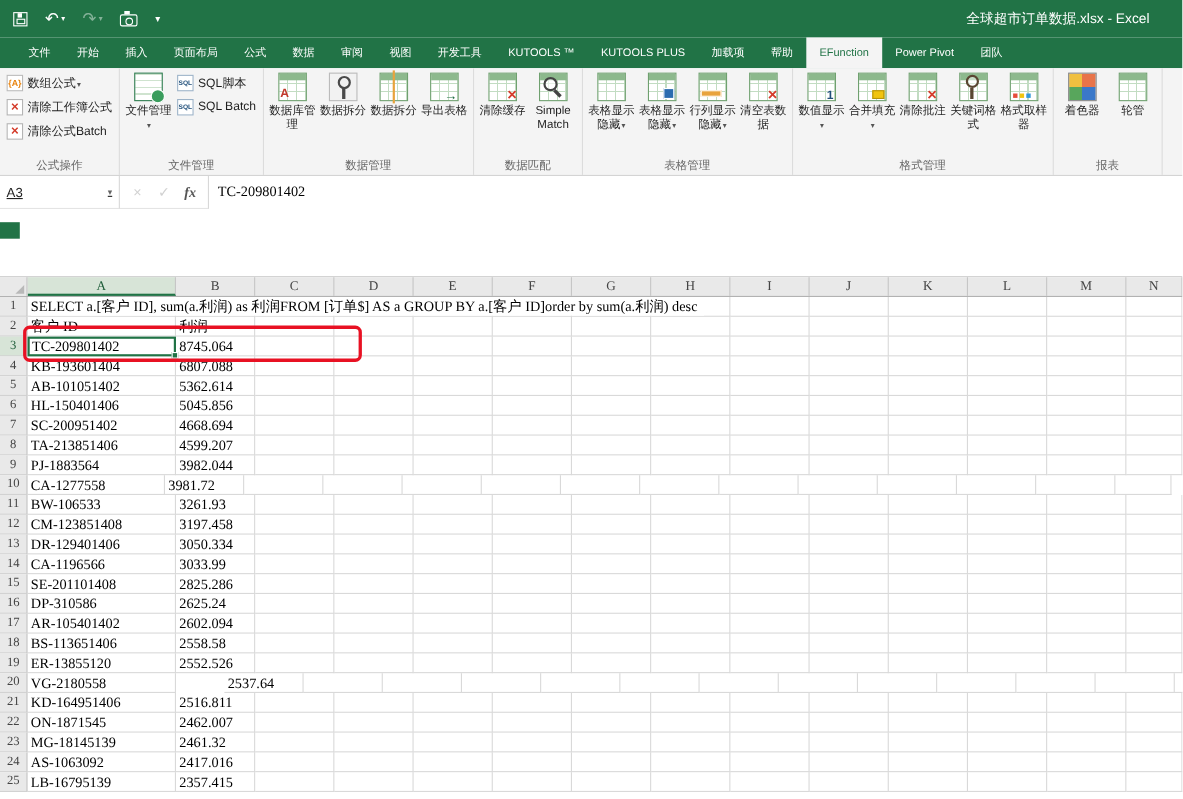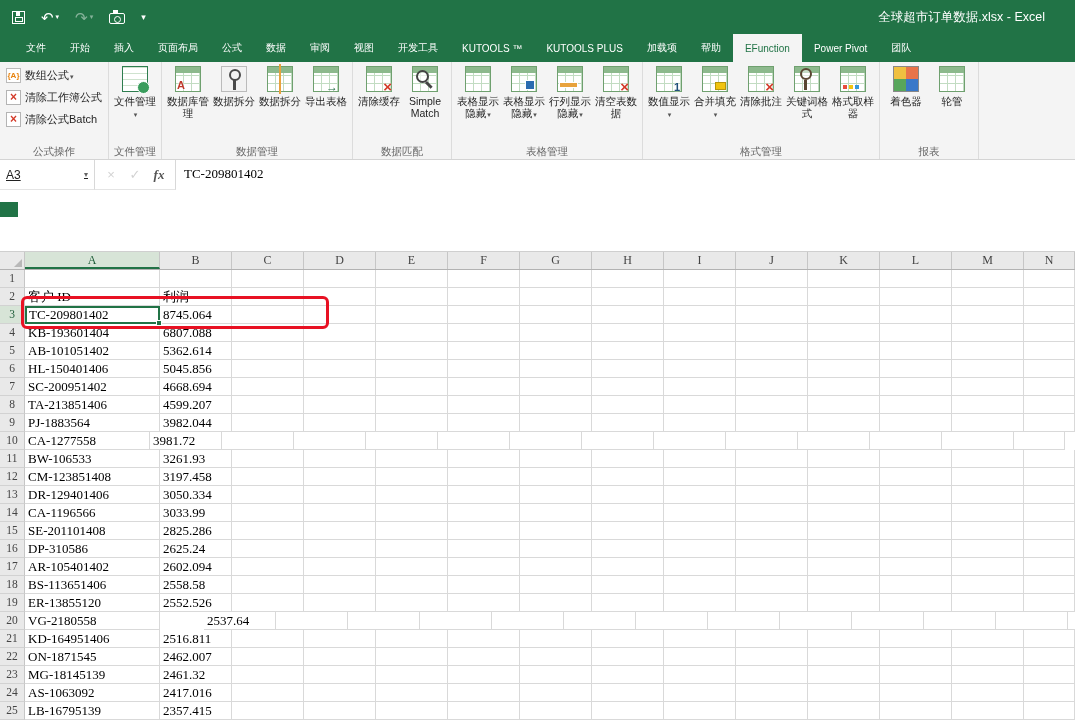--- a/index.html
+++ b/index.html
@@ -81,21 +81,21 @@
   .icon-shader { background:conic-gradient(#e8744a 0 25%,#3a78c9 0 50%,#58a65c 0 75%,#f0c040 0); border:1px solid #888; }
   .icon-array-formula { background:#fff; border:1px solid #bbb; }
   .icon-array-formula::before { content:"{A}"; position:absolute; left:0; right:0; top:2px; text-align:center; color:#e8820c; font:bold 8px/10px "Liberation Sans",sans-serif; }
   .icon-clear-workbook-formula,.icon-clear-formula-batch { background:#fff; border:1px solid #b4b4b4; }
   .icon-clear-workbook-formula::after,.icon-clear-formula-batch::after { content:"\00d7"; position:absolute; left:0; right:0; top:0; text-align:center; color:#d43b2a; font:bold 12px/13px "Liberation Sans",sans-serif; }
   .icon-sql { background:#fff; border:1px solid #9db3c8; }
   .icon-sql::before { content:"SQL"; position:absolute; left:0; right:0; top:4px; text-align:center; color:#1f4e79; font:bold 6px/7px "Liberation Sans",sans-serif; }
 
   
   .fbar { height:30px; display:flex; background:#fff; }
-  .namebox { width:95px; border-right:1px solid #d8d8d8; border-bottom:1px solid #e4e4e4; display:flex; align-items:center; justify-content:space-between; padding:0 6px; font-size:12px; color:#222;text-decoration:underline; }
+  .namebox { width:109px; border-right:1px solid #d8d8d8; border-bottom:1px solid #e4e4e4; display:flex; align-items:center; justify-content:space-between; padding:0 6px; font-size:12px; color:#222;text-decoration:underline; }
   .nbcaret { font-size:8px; color:#666; }
   .fbtns { display:flex; align-items:center; border-right:1px solid #d8d8d8; border-bottom:1px solid #e4e4e4; padding:0 4px; }
   .fbtn { width:24px; text-align:center; font-size:13px; color:#9a9a9a; }
   .fbtn.fx { font-family:"Liberation Serif",serif; font-style:italic; color:#555; font-weight:bold; }
   .fcontent { flex:1; padding:6px 8px 0; font-family:"Liberation Serif","DejaVu Serif",serif; font-size:13px; color:#000; white-space:nowrap; }
   .fexpand { height:62px; background:#fff; border-bottom:1px solid #cfcfcf; }
   .green-marker { position:absolute; left:0; top:202px; width:18px; height:15px; background:#217346; }
 
   
   .grid { position:relative; width:1075px; }
@@ -182,20 +182,30 @@
             </div>
           </div>
           <div class="rgroup-label">公式操作</div>
         </div>
         <div class="rgroup">
           <div class="rgroup-content">
             <div class="rbtn-large">
               <span class="ribbon-icon lg icon-file-manage"></span>
               <span class="lbl">文件管理<span class="caret">▾</span></span>
             </div>
+            <div class="rstack">
+              <div class="rbtn-small">
+                <span class="ribbon-icon sm icon-sql"></span>
+                <span class="lbl">SQL脚本</span>
+              </div>
+              <div class="rbtn-small">
+                <span class="ribbon-icon sm icon-sql"></span>
+                <span class="lbl">SQL Batch</span>
+              </div>
+            </div>
           </div>
           <div class="rgroup-label">文件管理</div>
         </div>
         <div class="rgroup">
           <div class="rgroup-content">
             <div class="rbtn-large">
               <span class="ribbon-icon lg icon-database-manage"></span>
               <span class="lbl">数据库管理</span>
             </div>
             <div class="rbtn-large">
@@ -334,20 +344,21 @@
             <div class="gcell empty" style="width: 72px;"></div>
             <div class="gcell empty" style="width: 72px;"></div>
             <div class="gcell empty" style="width: 72px;"></div>
             <div class="gcell empty" style="width: 72px;"></div>
             <div class="gcell empty" style="width: 72px;"></div>
             <div class="gcell empty" style="width: 72px;"></div>
             <div class="gcell empty" style="width: 72px;"></div>
             <div class="gcell empty" style="width: 72px;"></div>
             <div class="gcell empty" style="width: 72px;"></div>
             <div class="gcell empty" style="width: 51px;"></div>
+            <span class="row1-text">SELECT  a.[客户 ID],  sum(a.利润) as 利润FROM  [订单$] AS a GROUP BY  a.[客户 ID]order by  sum(a.利润) desc</span>
           </div>
         </div>
         <div class="grow">
           <div class="row-h">2</div>
           <div class="gcell" style="width: 135px;">客户 ID</div>
           <div class="gcell" style="width: 72px;">利润</div>
           <div class="gcell empty" style="width: 72px;"></div>
           <div class="gcell empty" style="width: 72px;"></div>
           <div class="gcell empty" style="width: 72px;"></div>
           <div class="gcell empty" style="width: 72px;"></div>

